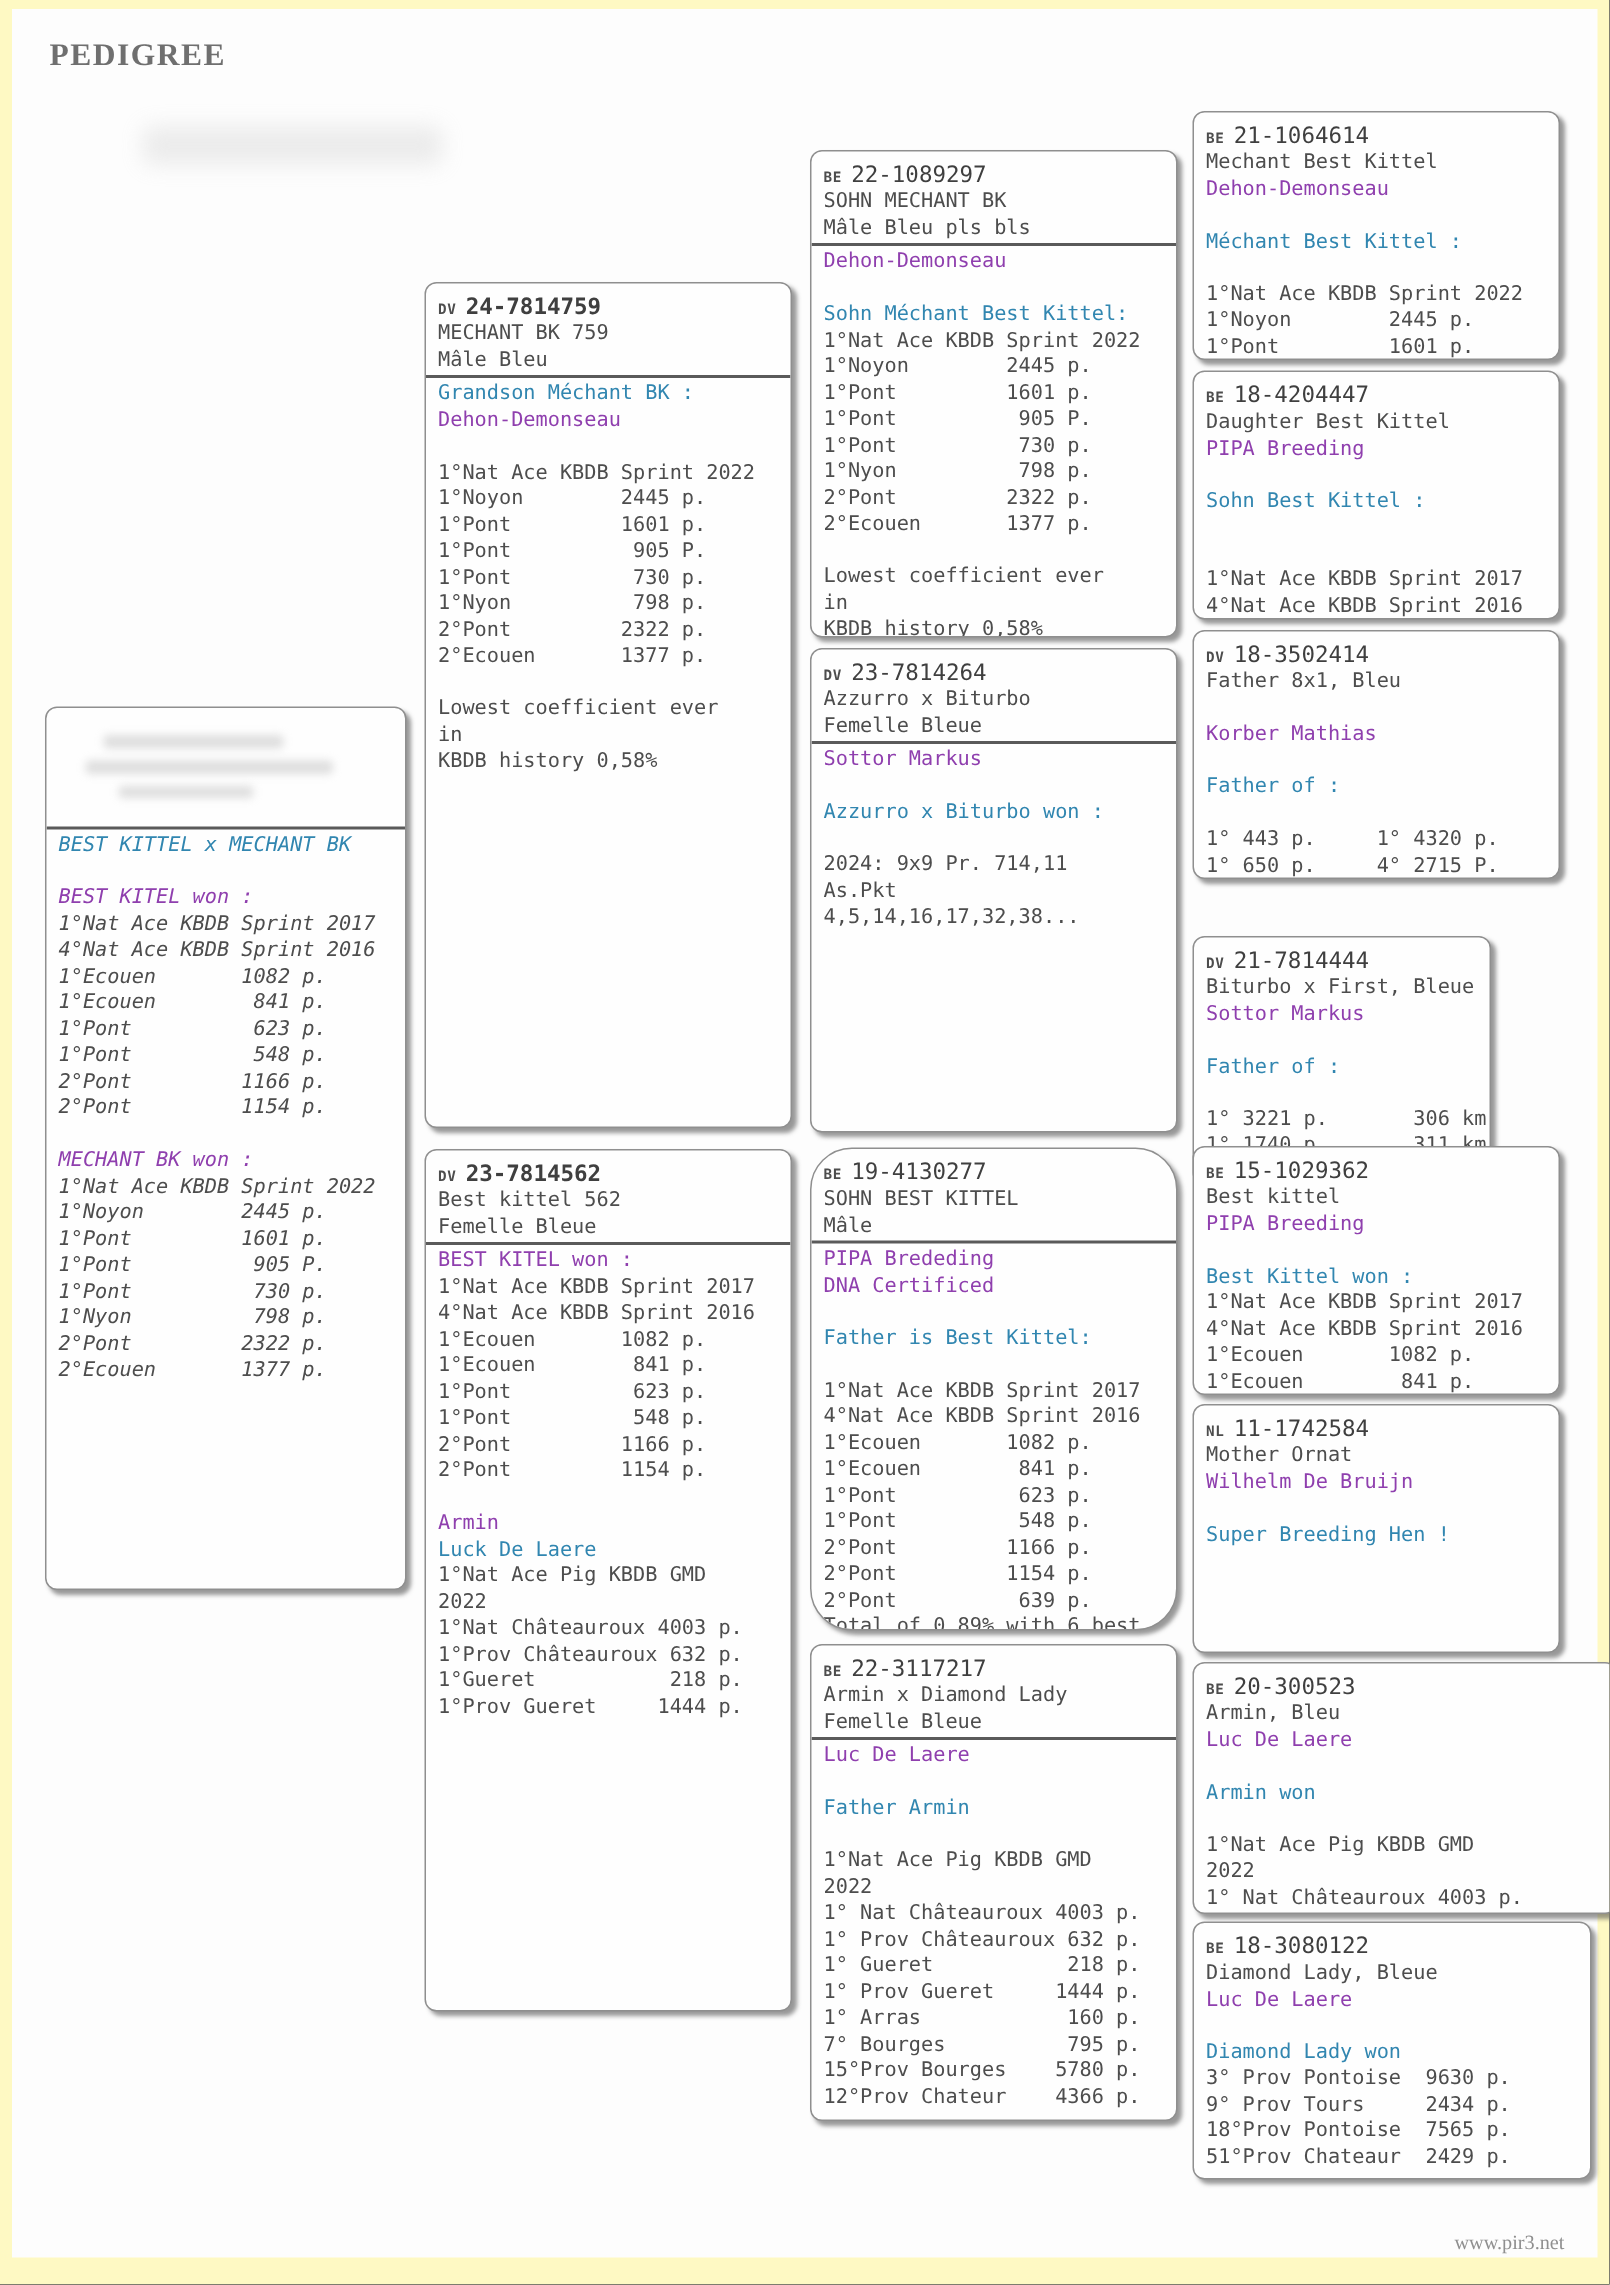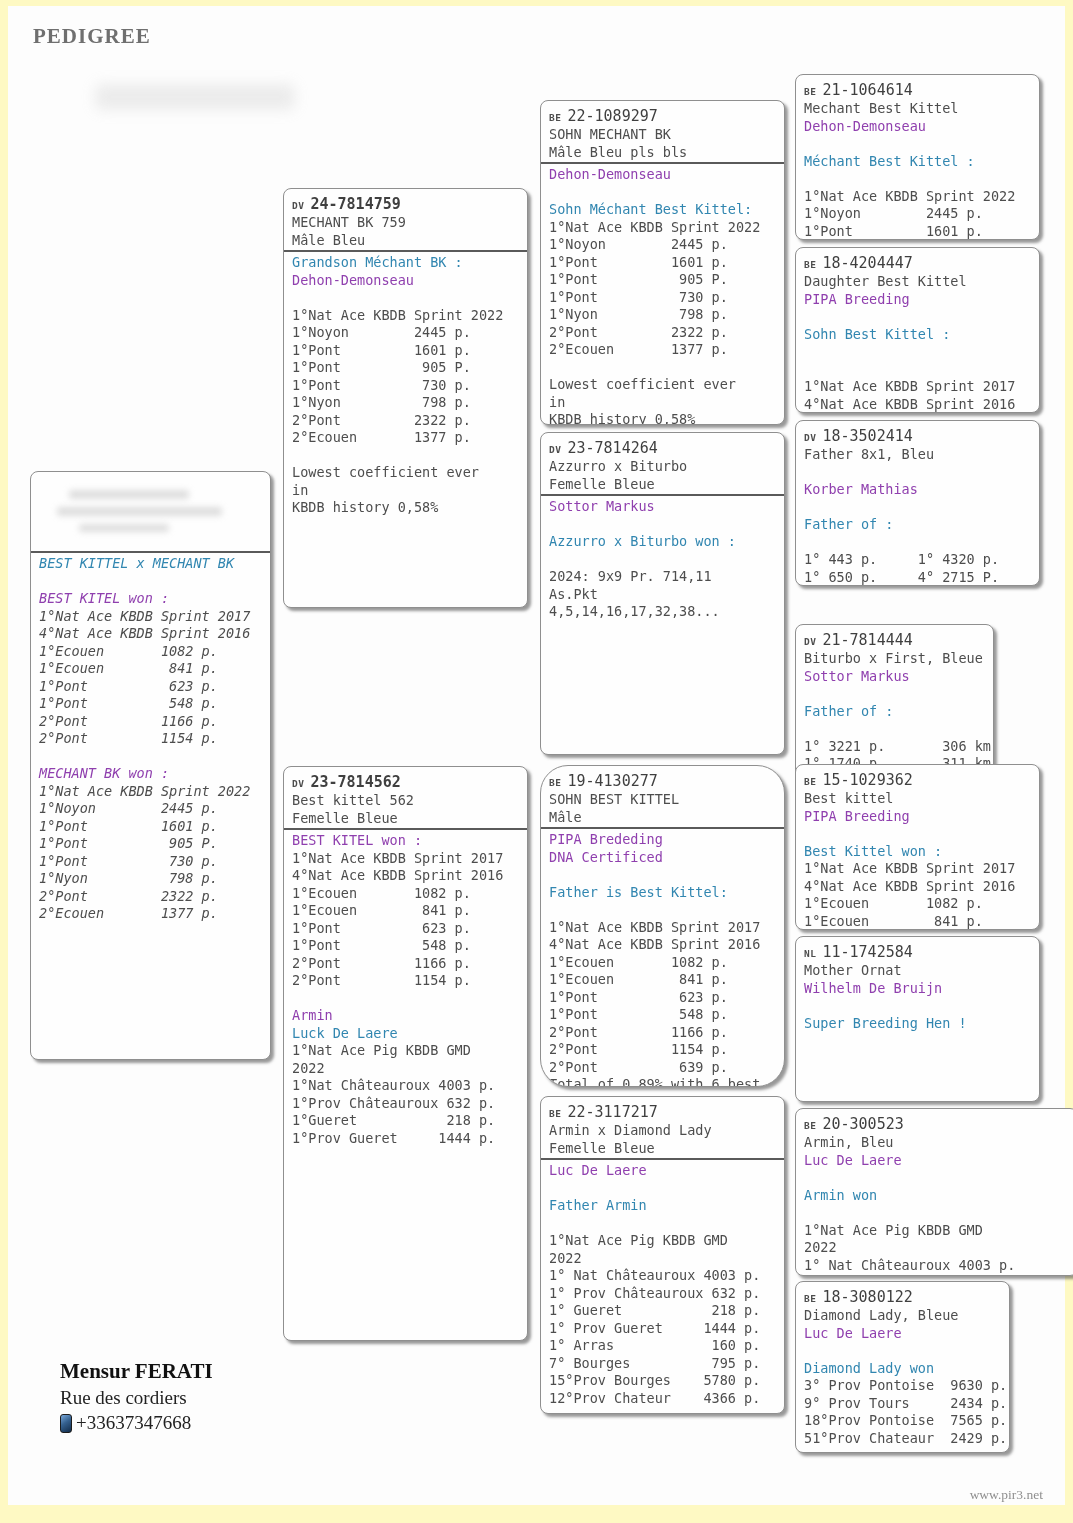--- a/index.html
+++ b/index.html
@@ -71,21 +71,21 @@
         <div class="bl purple">MECHANT BK won :</div>
         <div class="bl text">1°Nat Ace KBDB Sprint 2022</div>
         <div class="bl text">1°Noyon        2445 p.</div>
         <div class="bl text">1°Pont         1601 p.</div>
         <div class="bl text">1°Pont          905 P.</div>
         <div class="bl text">1°Pont          730 p.</div>
         <div class="bl text">1°Nyon          798 p.</div>
         <div class="bl text">2°Pont         2322 p.</div>
         <div class="bl text">2°Ecouen       1377 p.</div>
       </div>
-      <div class="box" style="left: 283px; top: 188px; width: 245px; height: 420px;">
+      <div class="box" style="left: 283px; top: 188px; width: 245px; height: 564px;">
         <div class="bl ring-line"><span class="country">DV</span><span class="ring bold">24-7814759</span></div>
         <div class="bl name">MECHANT BK 759</div>
         <div class="bl sub">Mâle Bleu</div>
         <div class="rule"></div>
         <div class="bl blue">Grandson Méchant BK :</div>
         <div class="bl purple">Dehon-Demonseau</div>
         <div class="bl blank">&nbsp;</div>
         <div class="bl text">1°Nat Ace KBDB Sprint 2022</div>
         <div class="bl text">1°Noyon        2445 p.</div>
         <div class="bl text">1°Pont         1601 p.</div>
@@ -264,36 +264,28 @@
         <div class="bl ring-line"><span class="country">BE</span><span class="ring">20-300523</span></div>
         <div class="bl name">Armin, Bleu</div>
         <div class="bl purple">Luc De Laere</div>
         <div class="bl blank">&nbsp;</div>
         <div class="bl blue">Armin won</div>
         <div class="bl blank">&nbsp;</div>
         <div class="bl text">1°Nat Ace Pig KBDB GMD</div>
         <div class="bl text">2022</div>
         <div class="bl text">1° Nat Châteauroux 4003 p.</div>
       </div>
-      <div class="box" style="left: 795px; top: 1281px; width: 215px; height: 172px;">
+      <div class="box" style="left: 795px; top: 1281px; width: 266px; height: 172px;">
         <div class="bl ring-line"><span class="country">BE</span><span class="ring">18-3080122</span></div>
         <div class="bl name">Diamond Lady, Bleue</div>
         <div class="bl purple">Luc De Laere</div>
         <div class="bl blank">&nbsp;</div>
         <div class="bl blue">Diamond Lady won</div>
         <div class="bl text">3° Prov Pontoise  9630 p.</div>
         <div class="bl text">9° Prov Tours     2434 p.</div>
         <div class="bl text">18°Prov Pontoise  7565 p.</div>
         <div class="bl text">51°Prov Chateaur  2429 p.</div>
       </div>
     </div>
 
-  <div class="owner">
-    <div class="owner-name">Mensur FERATI</div>
-    <div class="owner-address">Rue des cordiers</div>
-    <div class="owner-phone">
-      <span class="phone-icon"></span>
-      <span>+33637347668</span>
-    </div>
-  </div>
 
   <div class="watermark">www.pir3.net</div>
 </div>
 
 </body></html>

